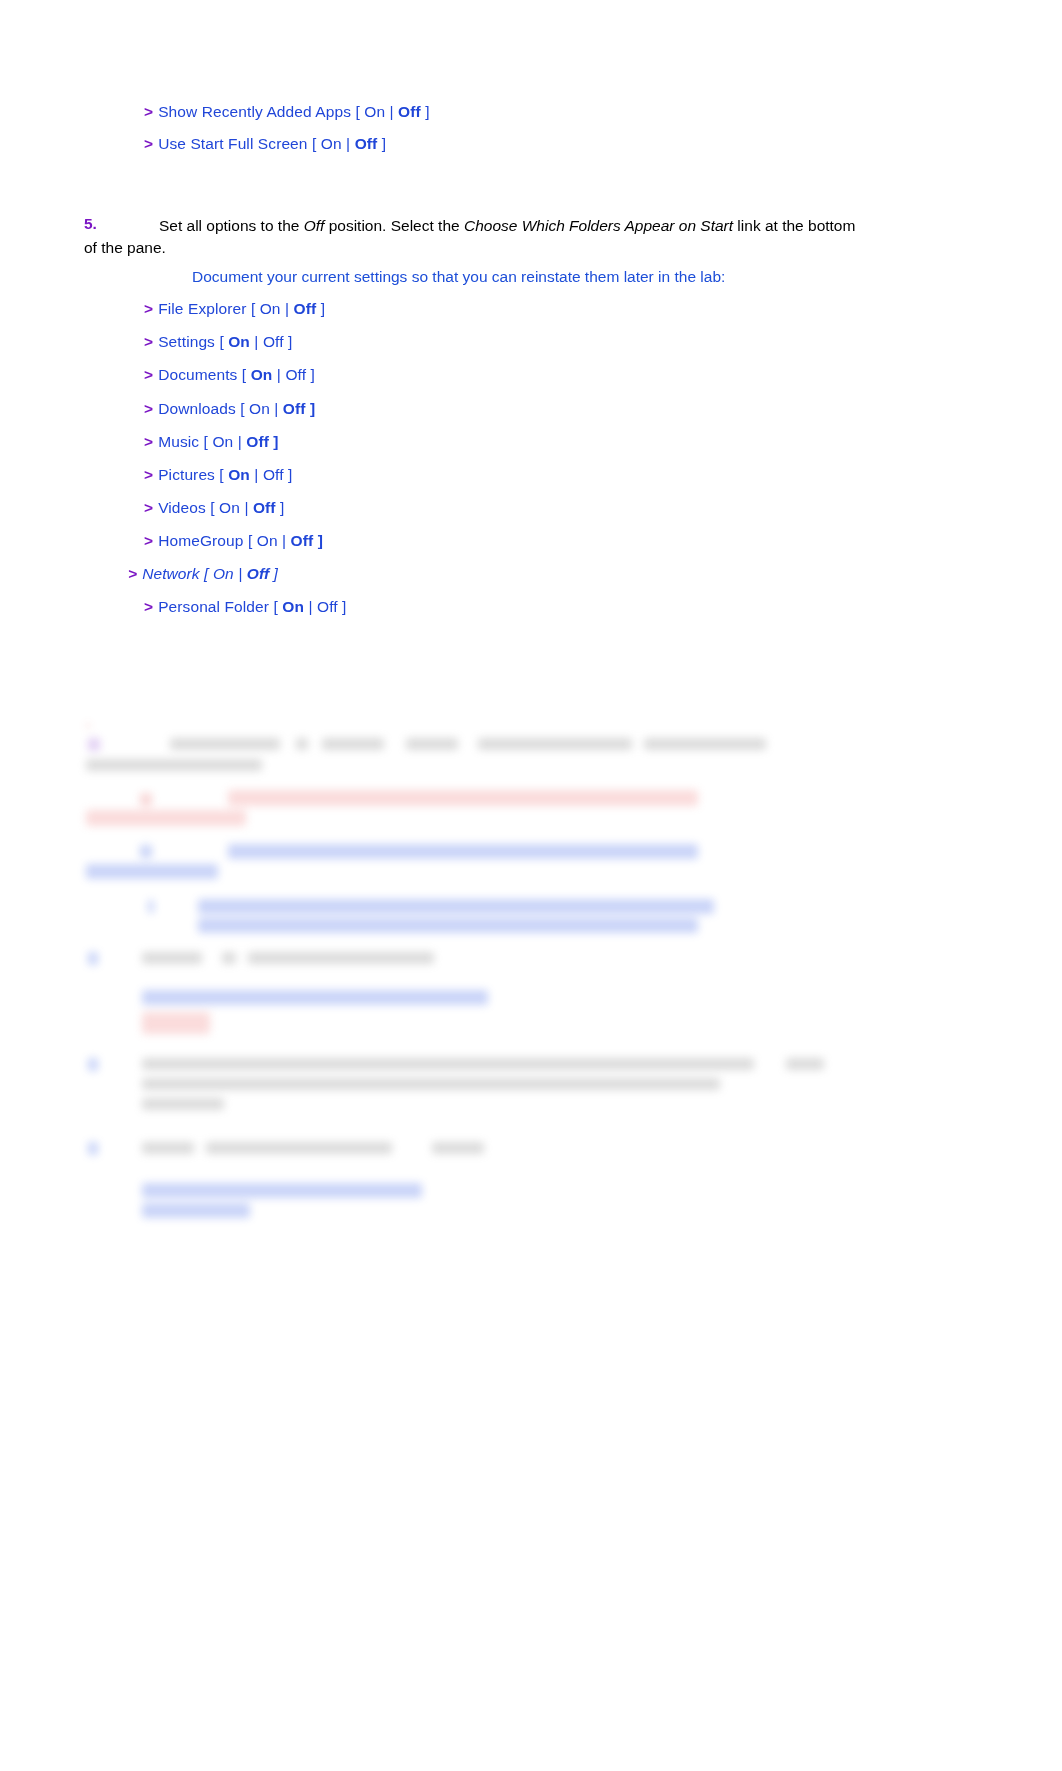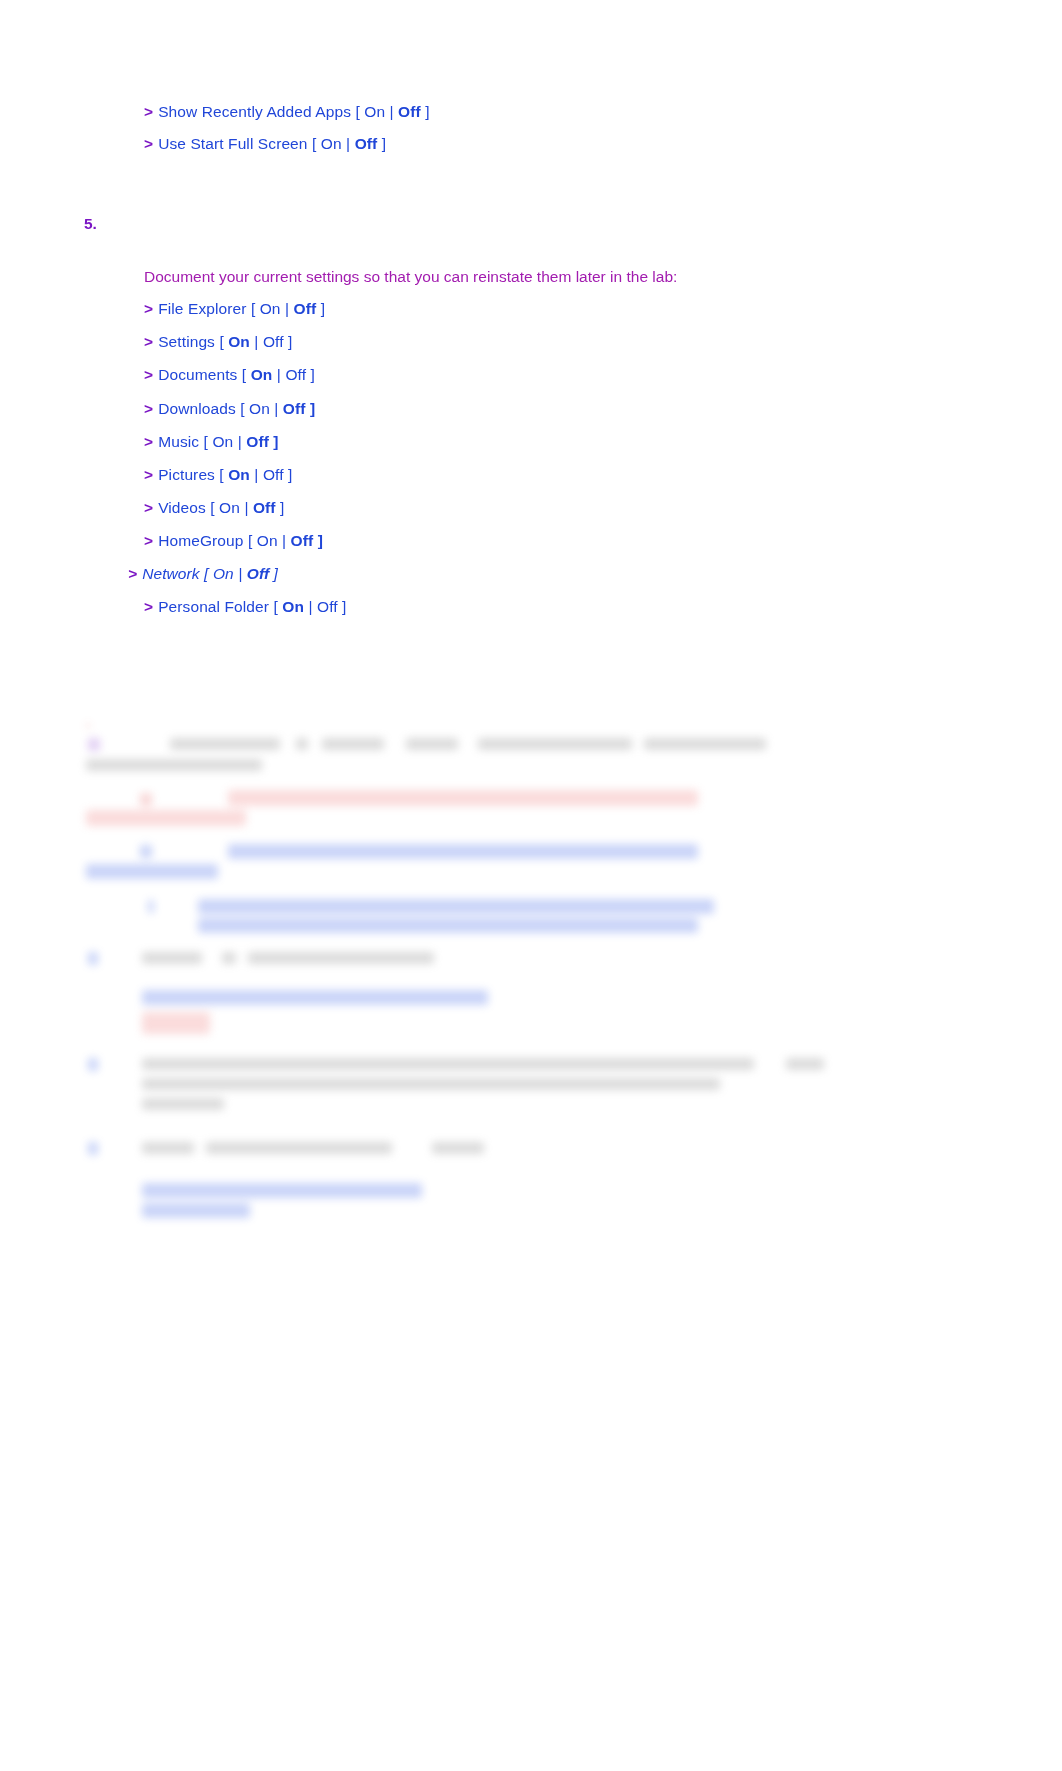--- a/index.html
+++ b/index.html
@@ -38,22 +38,23 @@
     margin-right: 5px;
     display: inline-block;
   }
   .b {
     font-weight: bold;
   }
   .blue-note {
     position: absolute;
     font-size: 15.5px;
     line-height: 1.2;
-    color: #a21caf;
+    color: #1d4ed8;
     white-space: nowrap;
+    margin-left: 48px;
   }
   .step-num {
     position: absolute;
     font-weight: bold;
     font-size: 15.5px;
     color: #7b16c4;
   }
   .step-body {
     position: absolute;
     font-size: 15.5px;
@@ -94,20 +95,23 @@
     <span class="bullet-marker">&gt;</span><span>Show Recently Added Apps</span><span> [ </span><span>On</span><span> | </span><span class="b">Off</span><span> ]</span>
   </div>
 
   <div class="bullet-line" style="left:144px; top:135px;">
     <span class="bullet-marker">&gt;</span><span>Use Start Full Screen</span><span> [ </span><span>On</span><span> | </span><span class="b">Off</span><span> ]</span>
   </div>
 
 
   <div class="step-num" style="left:84px; top:215px;">5.</div>
 
+  <div class="step-body" style="left:84px; top:215px; width:780px; text-indent:62px;">
+    <span style="visibility:hidden;">5.</span><span>Set all options to the </span><i>Off</i><span> position. Select the </span><i>Choose Which Folders Appear on Start</i><span> link at the bottom of the pane.</span>
+  </div>
 
   <div class="blue-note" style="left:144px; top:268px;">Document your current settings so that you can reinstate them later in the lab:</div>
 
   <div class="bullet-line" style="left:144px; top:300px;">
     <span class="bullet-marker">&gt;</span><span>File Explorer</span><span> [ </span><span>On</span><span> | </span><span class="b">Off</span><span> ]</span>
   </div>
 
   <div class="bullet-line" style="left:144px; top:333px;">
     <span class="bullet-marker">&gt;</span><span>Settings</span><span> [ </span><span class="b">On</span><span> | </span><span>Off</span><span> ]</span>
   </div>

